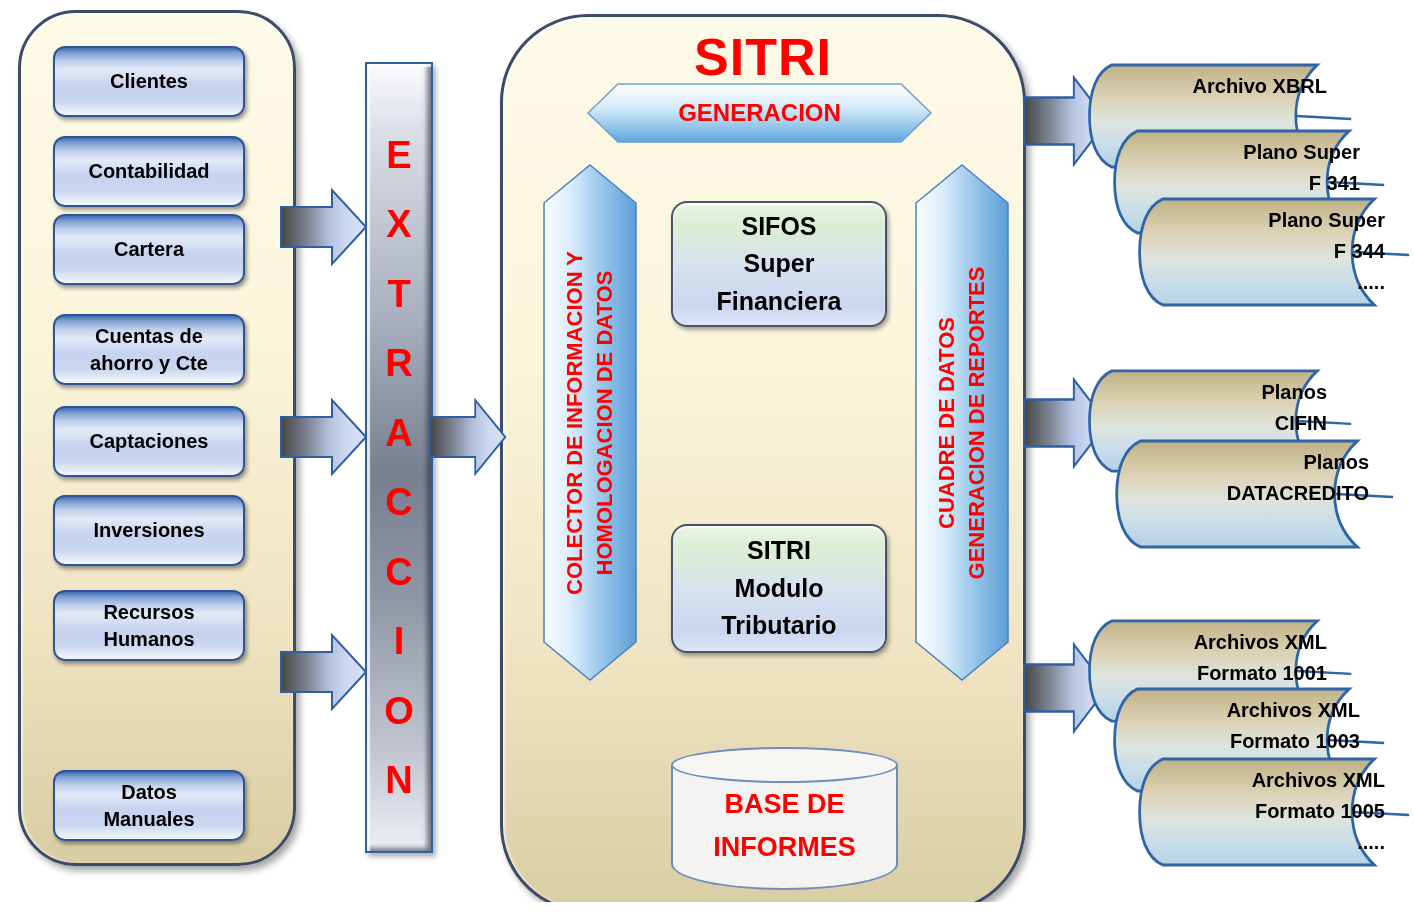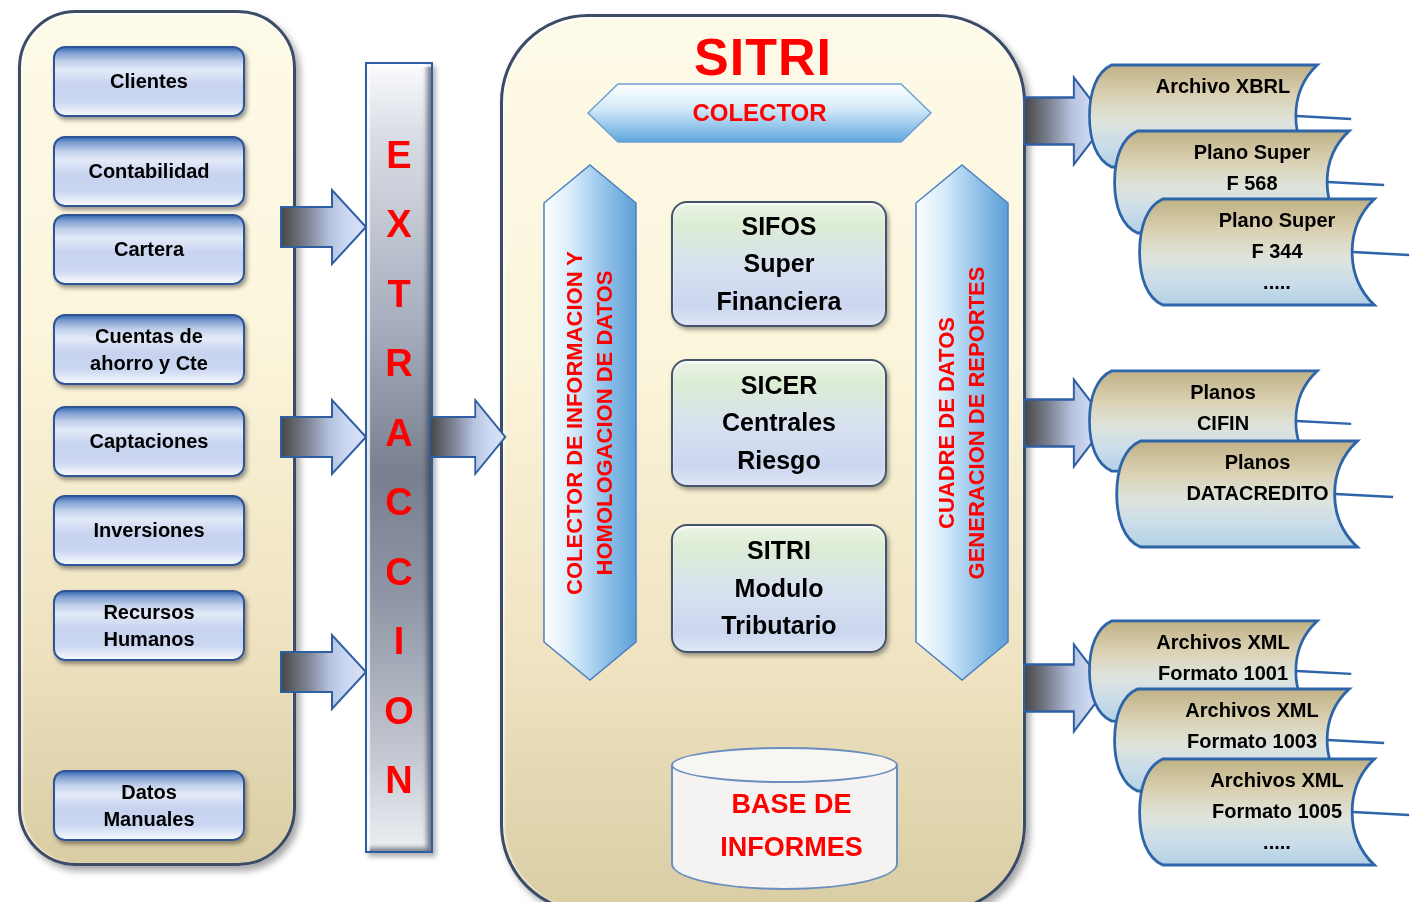--- a/index.html
+++ b/index.html
@@ -56,30 +56,30 @@
   #cylinder{position:absolute;left:168px;top:730px;width:227px;height:143px;}
   #cyl-body{
     position:absolute;left:0;top:18px;width:100%;height:125px;box-sizing:border-box;
     background:#F5F3F1;border:2px solid #6C8EBF;border-top:none;
     border-radius:0 0 50% 50% / 0 0 26px 26px;
   }
   #cyl-top{
     position:absolute;left:0;top:0;width:100%;height:36px;box-sizing:border-box;
     background:#F8F6F3;border:2px solid #6C8EBF;border-radius:50%;
   }
-  #cyl-text{position:absolute;left:0;top:36px;width:100%;text-align:center;color:#FF0000;font-size:27px;line-height:1.6;padding-left:7px;}
+  #cyl-text{position:absolute;left:0;top:36px;width:100%;text-align:center;color:#FF0000;font-size:27px;line-height:1.6;}
   
   svg.arrow{position:absolute;overflow:visible;}
   svg.arrow path{fill:url(#arrowGrad);stroke:#2E5FA3;stroke-width:2;stroke-linejoin:miter;}
   
   .scroll{position:absolute;}
   .scroll svg{position:absolute;left:0;top:0;width:100%;height:100%;overflow:visible;}
   .scroll-shape{fill:url(#scrollGrad);stroke:#2E64A8;stroke-width:3;}
   .scroll-notch{fill:none;stroke:#2E64A8;stroke-width:2.5;}
-  .scroll-text{position:absolute;left:34px;right:26px;top:9px;text-align:center;font-size:20px;line-height:31px;}
+  .scroll-text{position:absolute;left:34px;right:26px;top:9px;text-align:right;font-size:20px;line-height:31px;}
 </style>
 </head>
 <body>
 
 <div id="canvas">
 
   <svg width="0" height="0" style="position:absolute" aria-hidden="true">
     <defs>
       <linearGradient id="arrowGrad" x1="0" y1="0" x2="1" y2="0">
         <stop offset="0" stop-color="#454545"></stop>
@@ -167,21 +167,21 @@
     <span class="xletter">N</span>
   </div>
 
   <div id="siec-panel" class="panel">
     <div id="siec-title">SITRI</div>
 
     <div style="position:absolute;left:85px;top:67px;width:343px;height:58px">
       <svg class="overlay-svg" style="left:0;top:0;width:100%;height:100%" viewBox="0 0 344 58" preserveAspectRatio="none">
         <polygon points="0,29 30,0 314,0 344,29 314,58 30,58" fill="url(#segGrad)" stroke="#6FA0D0" stroke-width="1.5"></polygon>
       </svg>
-      <div class="banner-label">COLECTOR</div>
+      <div class="banner-label">GENERACION</div>
     </div>
 
     <div class="vbanner" style="left:41px;top:148px;width:92px;height:515px">
       <svg viewBox="0 0 92 515" preserveAspectRatio="none">
         <polygon points="46,0 92,38 92,477 46,515 0,477 0,38" fill="url(#vbannerGrad)" stroke="#4A7FC1" stroke-width="1.5"></polygon>
       </svg>
       <div class="vbanner-text">
         <span class="tl">COLECTOR DE INFORMACION Y</span>
         <span class="tl">HOMOLOGACION DE DATOS</span>
       </div>
@@ -195,25 +195,20 @@
         <span class="tl">CUADRE DE DATOS</span>
         <span class="tl">GENERACION DE REPORTES</span>
       </div>
     </div>
 
     <div class="module" style="top:170px;height:122px">
       <span class="tl">SIFOS</span>
       <span class="tl">Super</span>
       <span class="tl">Financiera</span>
     </div>
-    <div class="module" style="top:328px;height:124px">
-      <span class="tl">SICER</span>
-      <span class="tl">Centrales</span>
-      <span class="tl">Riesgo</span>
-    </div>
     <div class="module" style="top:493px;height:125px">
       <span class="tl">SITRI</span>
       <span class="tl">Modulo</span>
       <span class="tl">Tributario</span>
     </div>
 
     <div id="cylinder">
       <div id="cyl-body"></div>
       <div id="cyl-top"></div>
       <div id="cyl-text">
@@ -247,21 +242,21 @@
 
     </div>
   </div>
   <div class="scroll" style="left:1110px;top:128px;width:276px;height:108px">
     <svg viewBox="0 0 300 110" preserveAspectRatio="none">
       <path class="scroll-shape" d="M 30,3 L 260,3 C 245,16 236,34 236,55 C 236,76 245,94 260,107 L 30,107 C 13,100 5,80 5,55 C 5,30 13,10 30,3 Z"></path>
       <path class="scroll-notch" d="M 237,55 L 298,58"></path>
     </svg>
     <div class="scroll-text">
       <span class="tl">Plano Super</span>
-      <span class="tl">F 568</span>
+      <span class="tl">F 341</span>
 
     </div>
   </div>
   <div class="scroll" style="left:1135px;top:196px;width:276px;height:112px">
     <svg viewBox="0 0 300 110" preserveAspectRatio="none">
       <path class="scroll-shape" d="M 30,3 L 260,3 C 245,16 236,34 236,55 C 236,76 245,94 260,107 L 30,107 C 13,100 5,80 5,55 C 5,30 13,10 30,3 Z"></path>
       <path class="scroll-notch" d="M 237,55 L 298,58"></path>
     </svg>
     <div class="scroll-text">
       <span class="tl">Plano Super</span>

